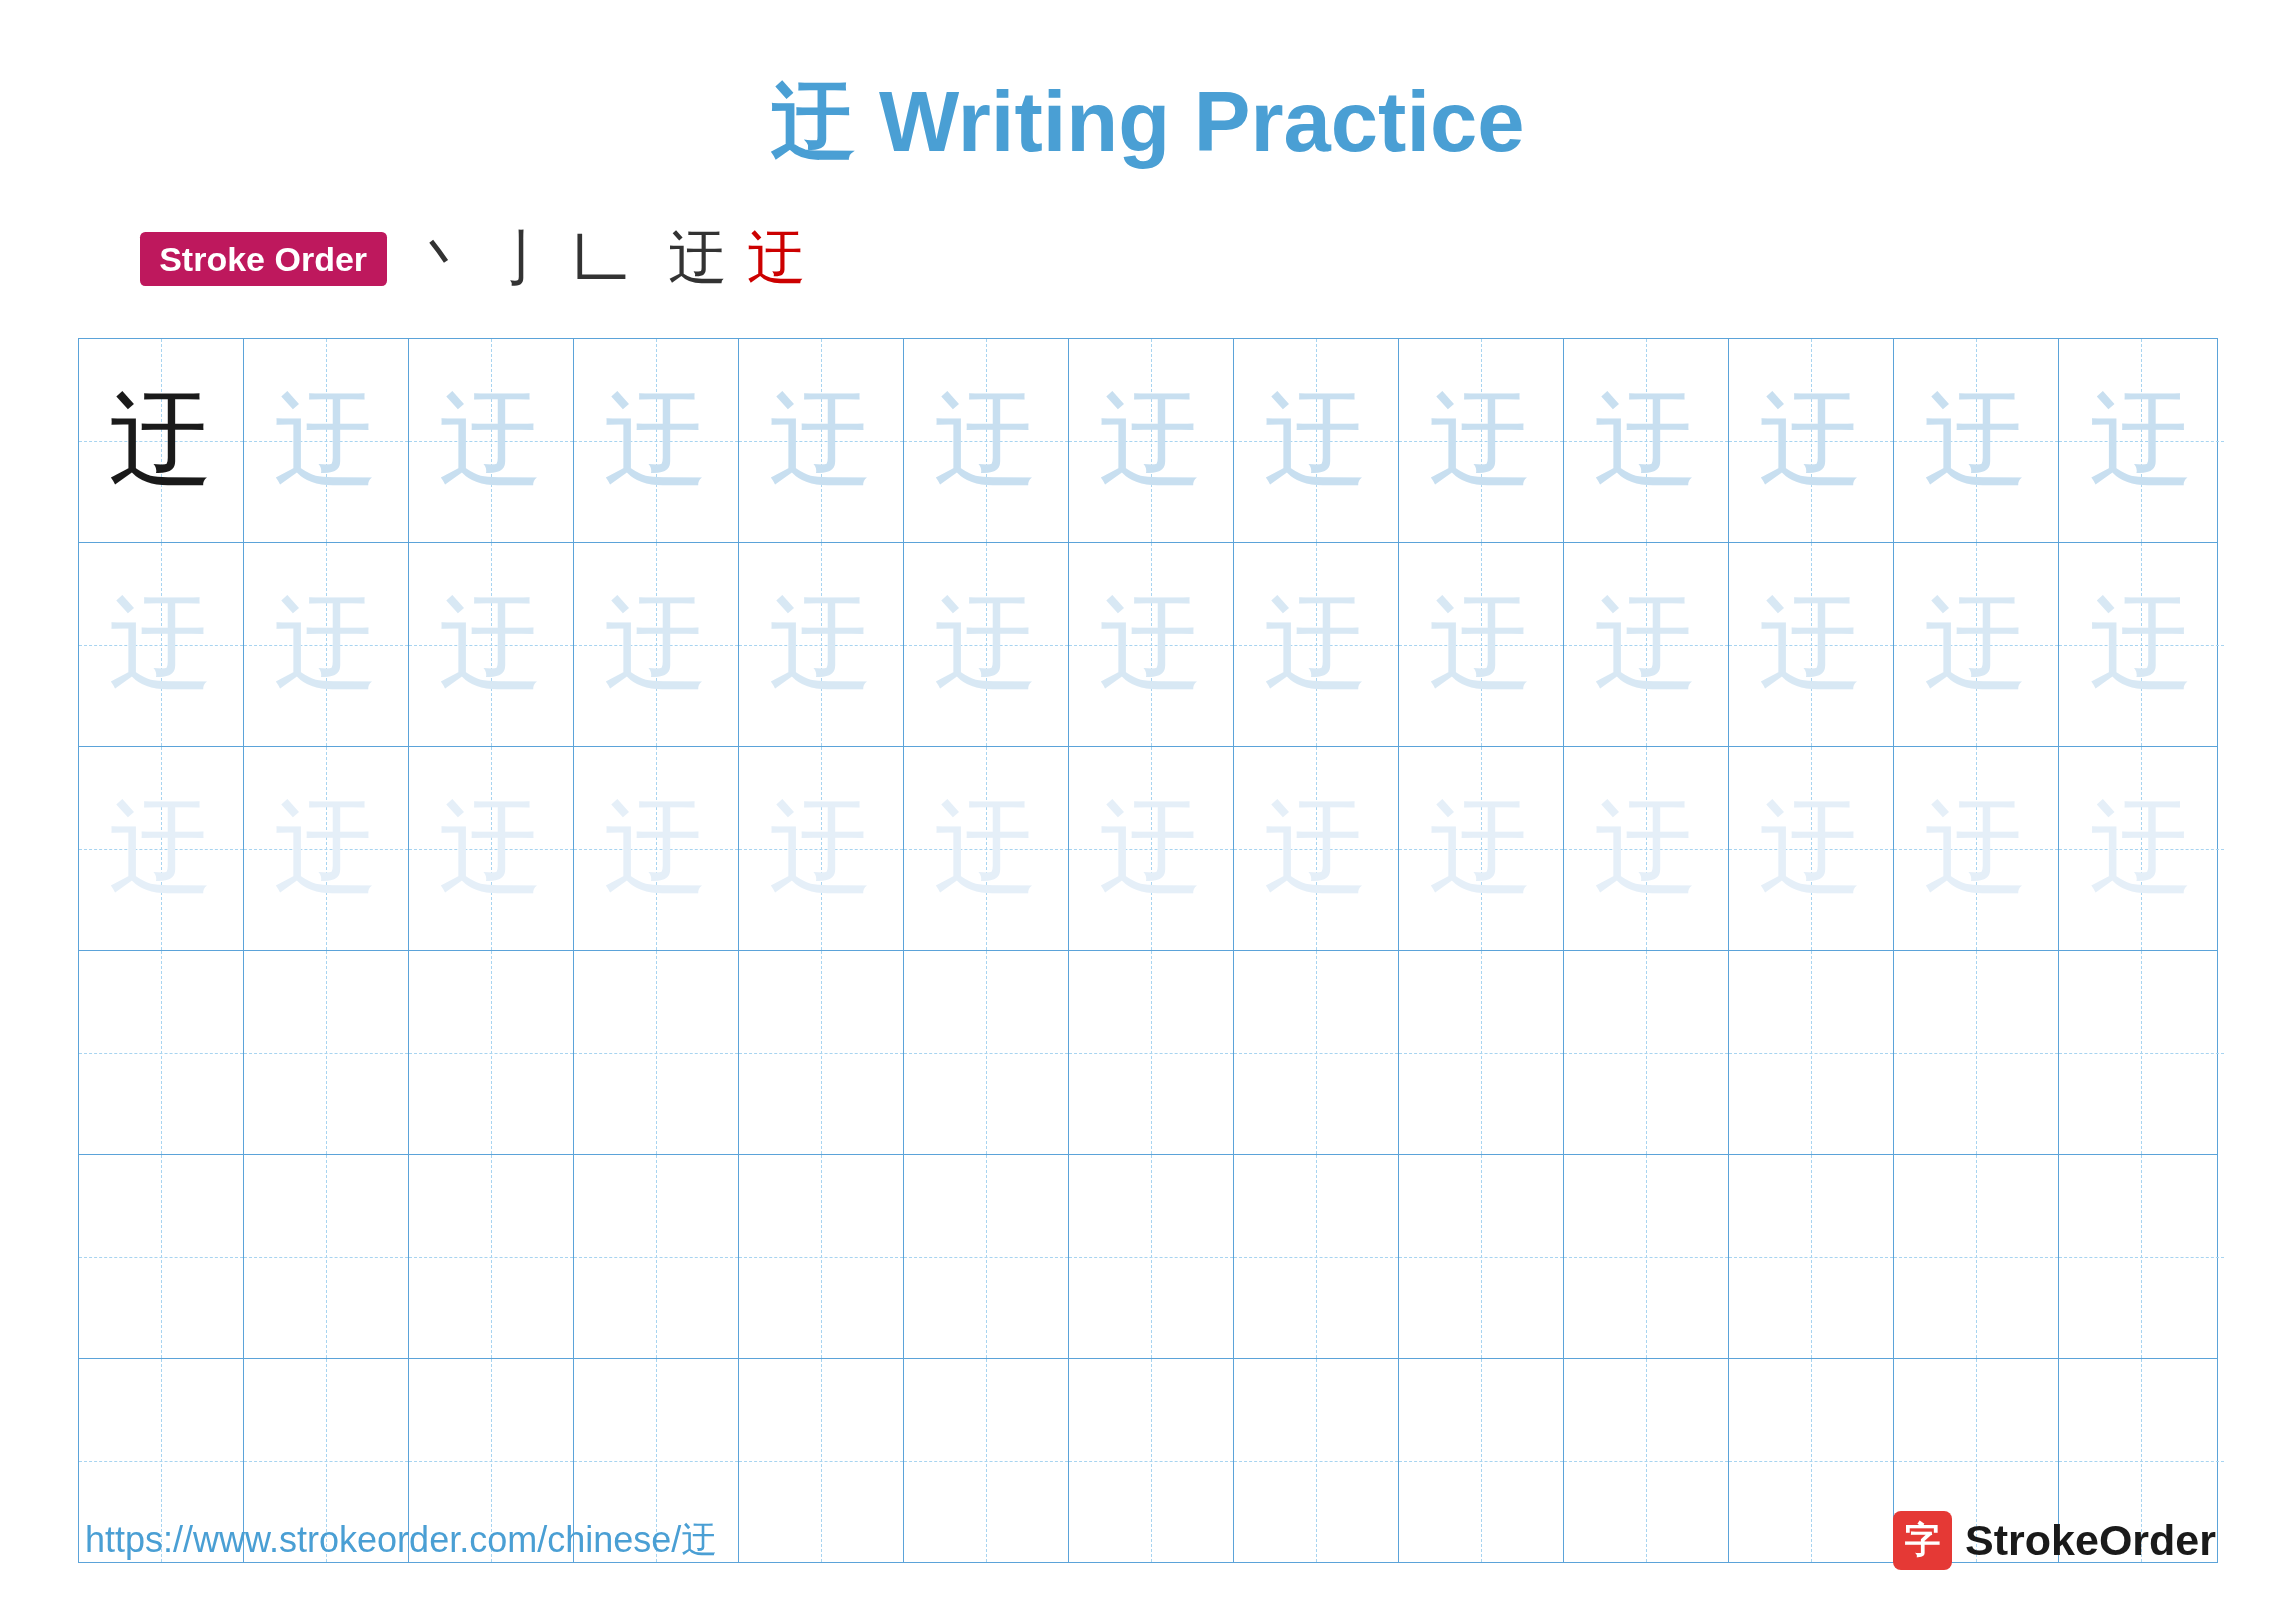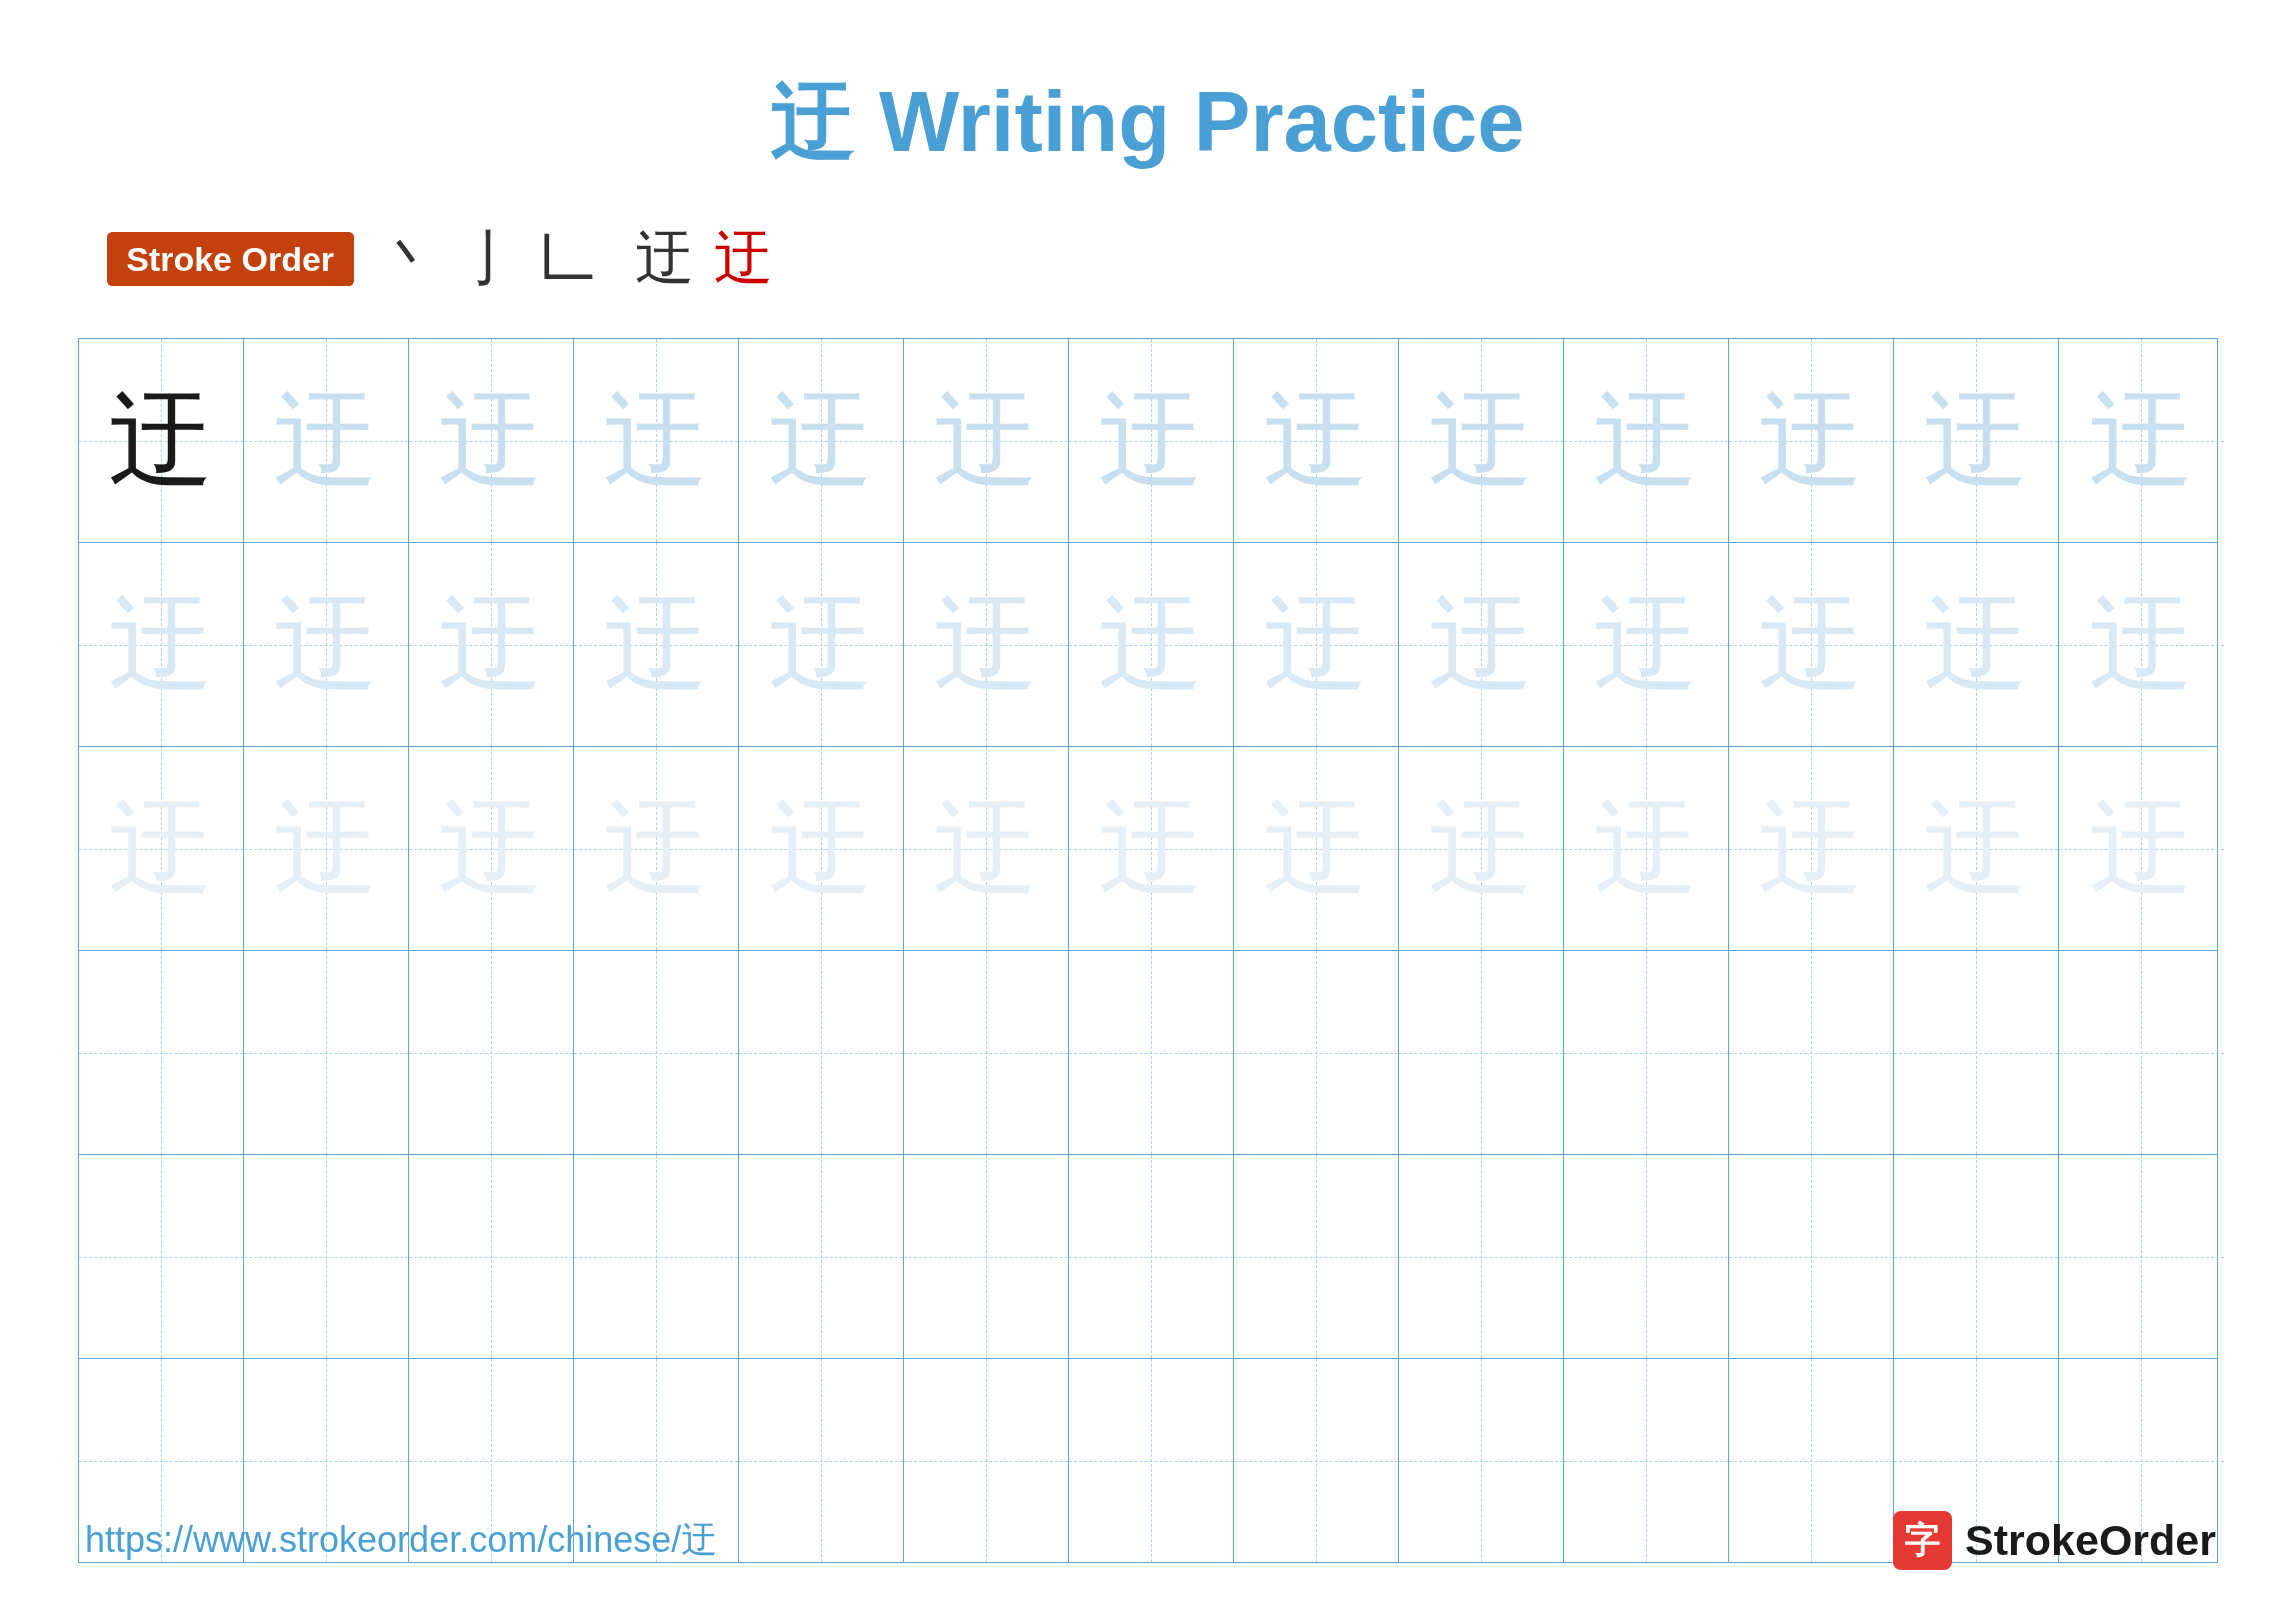--- a/index.html
+++ b/index.html
@@ -8,21 +8,21 @@
       font-family: Arial, sans-serif;
       width: 2295px;
       height: 1622px;
       position: relative;
       overflow: hidden;
     }
 
     .page {
       width: 2295px;
       height: 1622px;
-      padding: 52px 87px;
+      padding: 52px 120px;
       display: flex;
       flex-direction: column;
       align-items: center;
     }
 
     .title {
       font-size: 85px;
       color: #4a9fd4;
       font-weight: bold;
       margin-bottom: 39px;
@@ -31,21 +31,21 @@
 
     .stroke-order-row {
       display: flex;
       align-items: center;
       width: 100%;
       margin-bottom: 39px;
       padding-left: 19.6px;
     }
 
     .stroke-order-badge {
-      background: #c2410c;
+      background: #be185d;
       color: white;
       font-size: 34px;
       font-weight: bold;
       padding: 7.9px 19.6px;
       border-radius: 5.2px;
       margin-right: 26px;
       white-space: nowrap;
     }
 
     .stroke-sequence {

